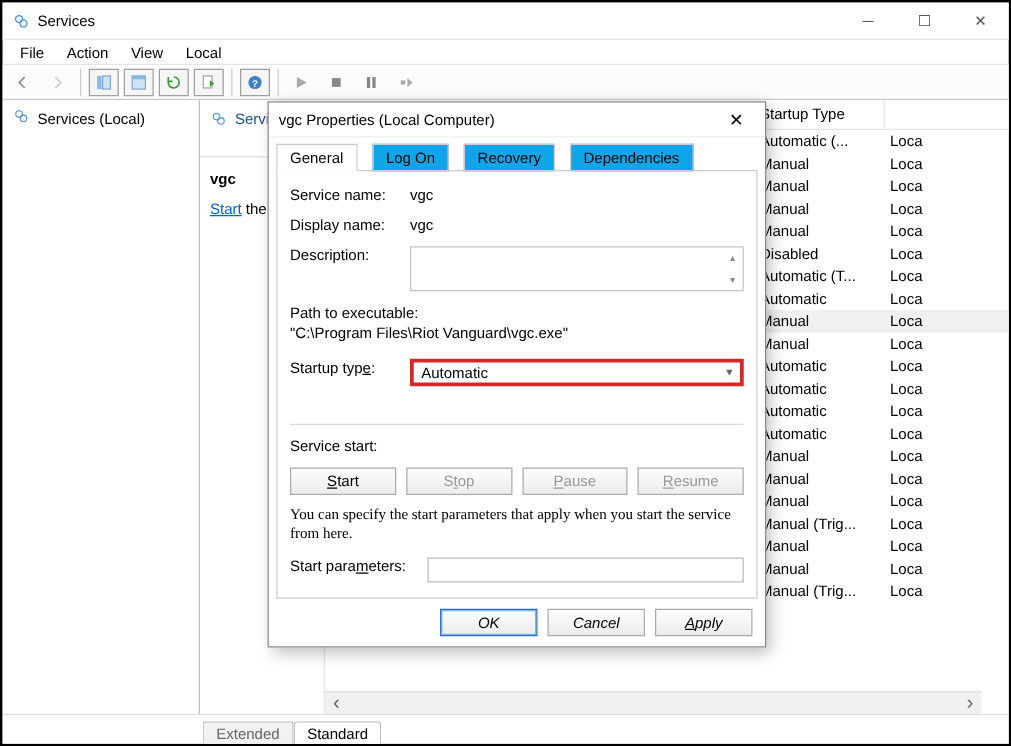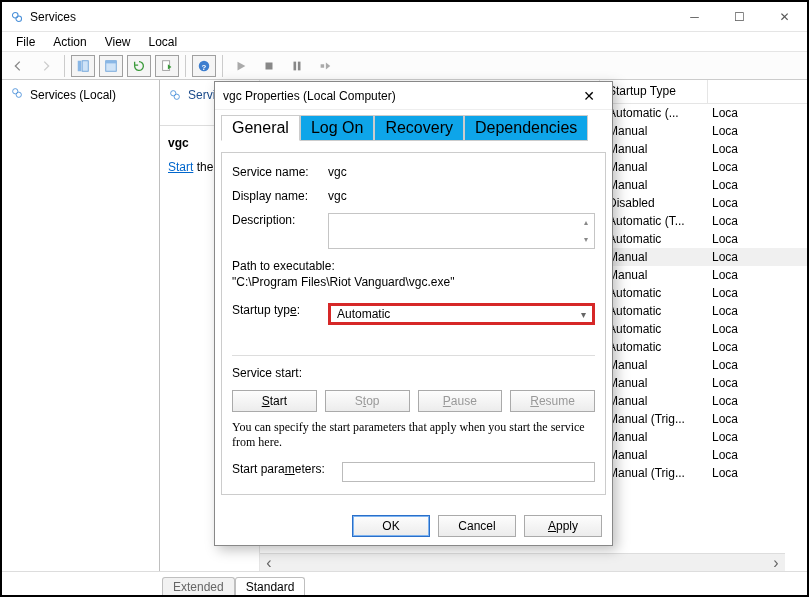--- a/index.html
+++ b/index.html
@@ -40,38 +40,38 @@
   .scrollstrip .strack{flex:1;}
   .tabs-bottom { height:24px; display:flex; align-items:flex-end; padding-left:160px; border-top:1px solid #ddd; background:#fff;}
   .btab { font-size:12px; padding:2px 10px; border:1px solid #bfbfbf; border-bottom:none; border-top-left-radius:3px; border-top-right-radius:3px; background:#fff; position:relative; top:1px;}
   .btab.inactive { background:#f2f2f2; color:#666;}
   .statusbar { height:22px; border-top:1px solid #d0d0d0; background:#f5f5f5;}
   
   .dialog { position:absolute; left:212px; top:79px; width:399px; background:#fff; border:1px solid #888; box-shadow:4px 4px 12px rgba(0,0,0,.25);}
   .dlg-title { height:28px; display:flex; align-items:center; padding:0 8px; font-size:12px; border-bottom:1px solid #eee;}
   .dlg-title .flex{flex:1;}
   .dlg-close { width:30px; text-align:center; font-size:14px;}
-  .dlg-tabs { display:flex; font-size:16px; padding:4px 6px 0 6px; gap:0;}
+  .dlg-tabs { display:flex; font-size:12px; padding:4px 6px 0 6px; gap:12px;}
   .dtab { padding:3px 10px; border:1px solid #ccc; background:#0ea5e9; position:relative; top:1px;}
   .dtab.active { background:#fff; border-bottom:1px solid #fff;}
-  .dlg-body { border:1px solid #ccc; margin:12px 6px; padding:12px 10px 8px; font-size:12px;}
+  .dlg-body { border:1px solid #ccc; margin:0 6px; padding:12px 10px 8px; font-size:12px;}
   .drow { display:flex; margin-bottom:10px; align-items:flex-start;}
   .dlabel { width:96px;}
   .dval { flex:1;}
   .desc-box { flex:1; height:36px; border:1px solid #c5c5c5; position:relative;}
   .desc-box .spin{position:absolute;right:0;top:0;bottom:0;width:16px;display:flex;flex-direction:column;}
   .desc-box .spin div{flex:1;display:flex;align-items:center;justify-content:center;color:#888;font-size:8px;}
   .startup-select { flex:1; height:22px; border:3px solid #d62828; display:flex; align-items:center; padding:0 6px; font-size:12px; background:#fff; position:relative;}
   .startup-select .chev{position:absolute;right:6px;color:#666;font-size:10px;}
   .hr { height:1px; background:#ddd; margin:10px 0;}
   .btn-row { display:flex; gap:8px; margin:8px 0;}
   .wbtn { flex:1; height:22px; border:1px solid #aaa; background:linear-gradient(#fdfdfd,#ececec); font-size:12px; display:flex;align-items:center;justify-content:center;}
   .wbtn.disabled { color:#999;}
   .params-input { flex:1; height:20px; border:1px solid #bbb;}
-  .dlg-foot { display:flex; justify-content:flex-end; gap:8px; padding:8px 10px;}
+  .dlg-foot { display:flex; justify-content:flex-end; gap:8px; padding:8px 10px;font-style:italic;}
   .fbtn { width:78px; height:22px; border:1px solid #aaa; background:linear-gradient(#fdfdfd,#ececec); font-size:12px; display:flex;align-items:center;justify-content:center;}
   .fbtn.primary { border:1px solid #2a6fc9; box-shadow:inset 0 0 0 1px #7db3f0;}
   .underline-char { text-decoration: underline; }
 </style>
 </head>
 <body>
 
 <div class="root">
 
   <div class="titlebar">

